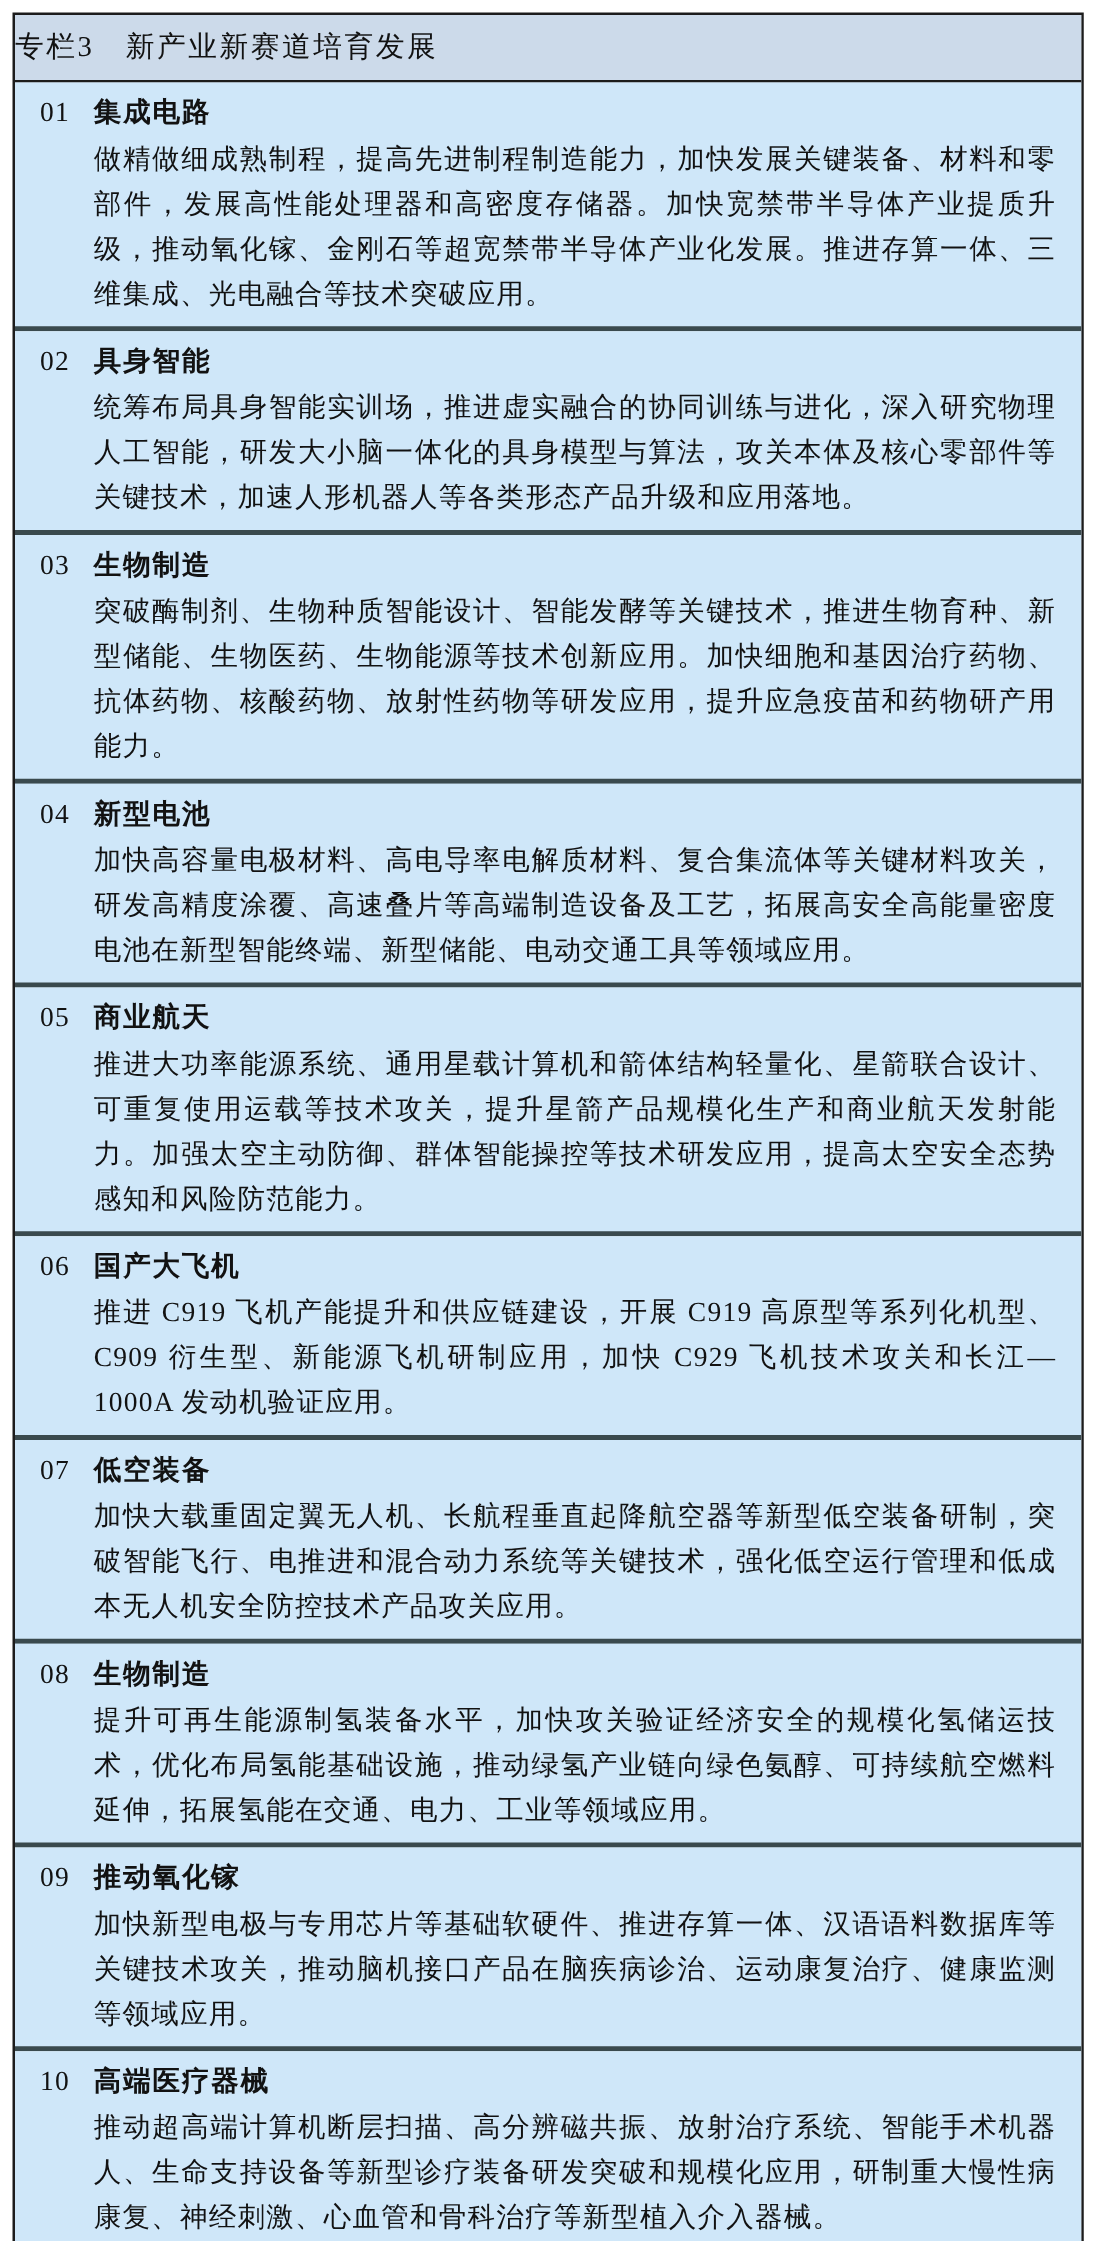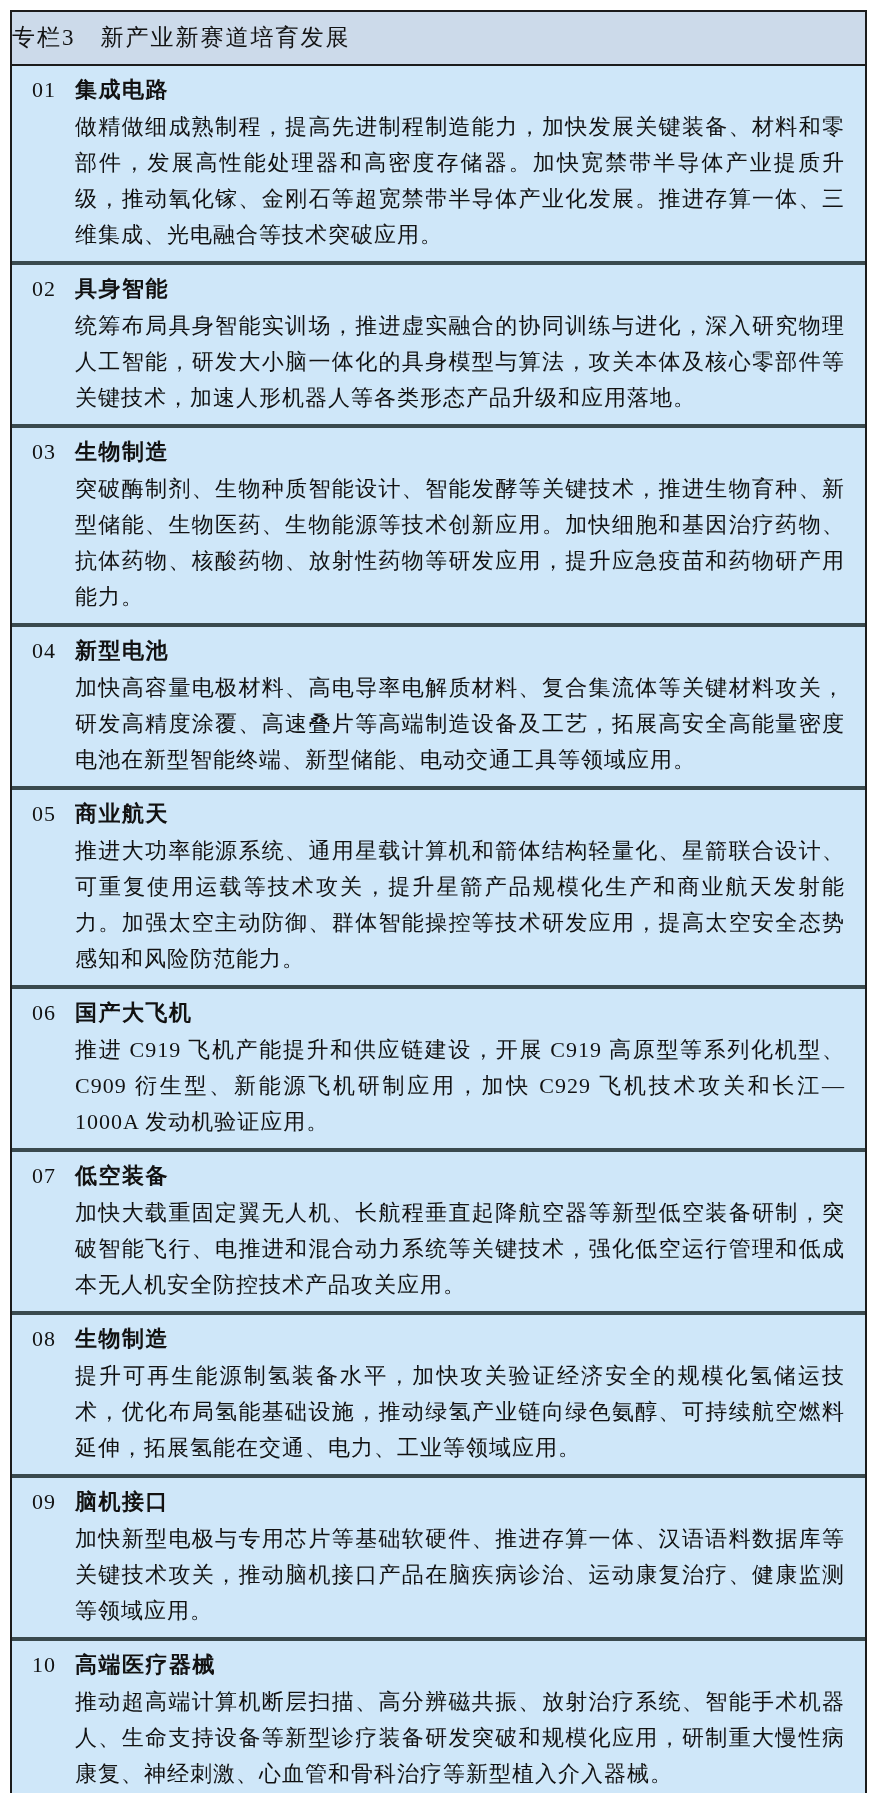--- a/index.html
+++ b/index.html
@@ -128,21 +128,21 @@
     <div class="section-head">
       <span class="section-num">08</span>
       <span class="section-title">生物制造</span>
     </div>
     <p class="section-body">提升可再生能源制氢装备水平，加快攻关验证经济安全的规模化氢储运技术，优化布局氢能基础设施，推动绿氢产业链向绿色氨醇、可持续航空燃料延伸，拓展氢能在交通、电力、工业等领域应用。</p>
   </section>
 
   <section class="section">
     <div class="section-head">
       <span class="section-num">09</span>
-      <span class="section-title">脑机接口</span>
+      <span class="section-title">推动氧化镓</span>
     </div>
     <p class="section-body">加快新型电极与专用芯片等基础软硬件、推进存算一体、汉语语料数据库等关键技术攻关，推动脑机接口产品在脑疾病诊治、运动康复治疗、健康监测等领域应用。</p>
   </section>
 
   <section class="section">
     <div class="section-head">
       <span class="section-num">10</span>
       <span class="section-title">高端医疗器械</span>
     </div>
     <p class="section-body">推动超高端计算机断层扫描、高分辨磁共振、放射治疗系统、智能手术机器人、生命支持设备等新型诊疗装备研发突破和规模化应用，研制重大慢性病康复、神经刺激、心血管和骨科治疗等新型植入介入器械。</p>

